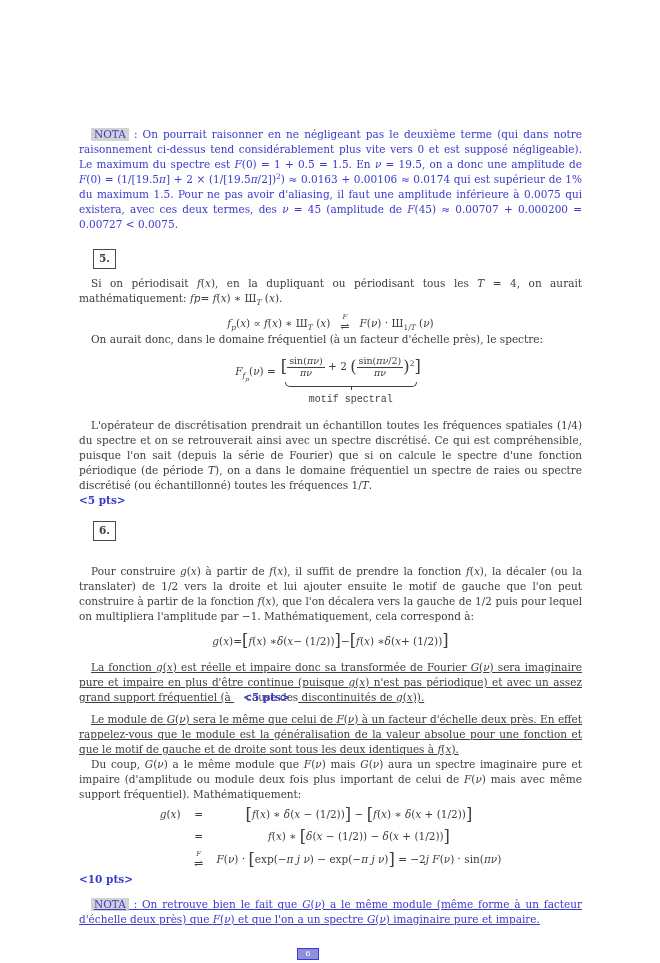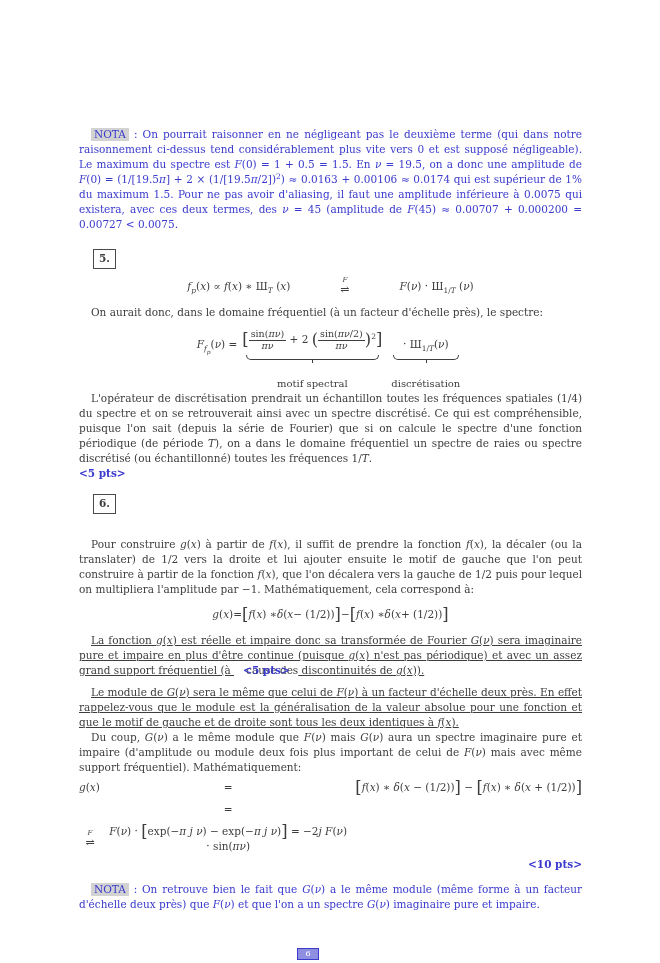--- a/index.html
+++ b/index.html
@@ -52,89 +52,85 @@
   .braced{display:inline-flex;flex-direction:column;align-items:center;margin:0 4px;}
   .braced .expr{display:inline-block;padding:0 1px;}
   .brace{
     width:92%;height:4px;margin-top:3px;position:relative;
     border-left:1px solid currentColor;border-right:1px solid currentColor;
     border-bottom:1px solid currentColor;border-radius:0 0 6px 6px;
   }
   .brace::after{
     content:'';position:absolute;left:50%;bottom:-4px;width:1px;height:4px;background:currentColor;
   }
-  .brace-label{font-size:10px;margin-top:16px;}
+  .brace-label{font-size:10px;margin-top:5px;font-family:Liberation Mono, monospace;}
   .align{display:grid;grid-template-columns:auto auto auto;column-gap:7px;row-gap:7px;justify-content:center;align-items:center;}
-  .align .alhs{text-align:left;}
+  .align .alhs{text-align:center;}
   .align .arel{text-align:center;min-width:22px;}
   .align .arhs{text-align:center;}
   .overlap{position:relative;display:inline-block;}
   .overlap .pts-over{
     position:absolute;left:-3px;top:0;color:var(--link-blue);
     font-weight:bold;white-space:nowrap;
   }
   .footer-pagenum{
     position:absolute;left:297px;top:948px;
     width:20px;height:10px;
     background:#8f8fe2;border:1px solid var(--link-blue);
     color:#ffffff;font-size:8px;line-height:10px;text-align:center;
   }
   
   .m-nota-top{margin-top:0;}
   .m-sec5{margin-top:17px;}
   .m-p-intro{margin-top:7px;}
-  .m-eq1{margin:8px 0 0 0;gap:40px;}
-  .m-p-domain{margin-top:10px;}
+  .m-eq1{margin:8px 0 0 0;}
+  .m-p-domain{}
   .m-eq2{margin-top:9px;}
-  .m-p-operator{margin-top:0;}
+  .m-p-operator{margin-top:11px;}
   .m-sec6{margin-top:13px;}
   .m-p-construction{margin-top:23px;}
   .m-eq-g{margin-top:10px;}
   .m-p-odd{margin-top:11px;text-decoration:underline;}
   .m-p-module{margin-top:7px;text-decoration:underline;}
   .m-p-conclusion{}
   .m-derivation{margin-top:5px;}
-  .m-pts10{margin-top:3px;text-align:right;}
-  .m-nota-bottom{margin-top:10px;}
+  .m-pts10{margin-top:3px;}
+  .m-nota-bottom{margin-top:10px;text-decoration:underline;}
 </style>
 </head>
 <body>
 
 <div class="page">
   <div class="content">
 
     <p class="blue indent m-nota-top"><span class="nota-chip">NOTA</span><span> : On pourrait raisonner en ne négligeant pas le deuxième terme (qui dans notre raisonnement ci-dessus tend considérablement plus vite vers 0 et est supposé négligeable). Le maximum du spectre est <i>F</i>(0) = 1 + 0.5 = 1.5. En <i>ν</i> = 19.5, on a donc une amplitude de <i>F</i>(0) = (1/[19.5<i>π</i>] + 2 × (1/[19.5<i>π</i>/2])<sup>2</sup>) ≈ 0.0163 + 0.00106 ≈ 0.0174 qui est supérieur de 1% du maximum 1.5. Pour ne pas avoir d'aliasing, il faut une amplitude inférieure à 0.0075 qui existera, avec ces deux termes, des <i>ν</i> = 45 (amplitude de <i>F</i>(45) ≈ 0.00707 + 0.000200 = 0.00727 &lt; 0.0075.</span></p>
 
     <div class="m-sec5">
       <span class="secbox">5.</span>
     </div>
 
+    <p class="indent m-p-intro">Si on périodisait <i>f</i>(<i>x</i>), en la dupliquant ou périodisant tous les <i>T</i> = 4, on aurait mathématiquement: <i>fp</i>= <i>f</i>(<i>x</i>) ∗ Ш<sub><i>T</i></sub> (<i>x</i>).</p>
 
     <div class="eq m-eq1">
       <span><i>f<sub>p</sub></i>(<i>x</i>) ∝ <i>f</i>(<i>x</i>) ∗ Ш<sub><i>T</i></sub> (<i>x</i>)</span>
       <span class="ftrans">
         <span class="ft-top">F</span>
         <span class="ft-bot">⇌</span>
       </span>
       <span><i>F</i>(<i>ν</i>) · Ш<sub>1/<i>T</i></sub> (<i>ν</i>)</span>
     </div>
 
     <p class="indent m-p-domain">On aurait donc, dans le domaine fréquentiel (à un facteur d'échelle près), le spectre:</p>
 
     <div class="eq-spectrum m-eq2">
       <span class="eq-lead"><i>F</i><sub><i>f<sub>p</sub></i></sub>(<i>ν</i>) =</span>
       <span class="braced">
         <span class="expr"><span class="big">[</span><span class="frac"><span class="num">sin(<i>πν</i>)</span><span class="den"><i>πν</i></span></span> + 2 <span class="big">(</span><span class="frac"><span class="num">sin(<i>πν</i>/2)</span><span class="den"><i>πν</i></span></span><span class="big">)</span><sup>2</sup><span class="big">]</span></span>
         <span class="brace"></span>
         <span class="brace-label">motif spectral</span>
-      </span>
-      <span class="braced">
-        <span class="expr" style="margin-top:8px;">· Ш<sub>1/<i>T</i></sub>(<i>ν</i>)</span>
-        <span class="brace"></span>
-        <span class="brace-label">discrétisation</span>
       </span>
     </div>
 
     <p class="indent m-p-operator">L'opérateur de discrétisation prendrait un échantillon toutes les fréquences spatiales (1/4) du spectre et on se retrouverait ainsi avec un spectre discrétisé. Ce qui est compréhensible, puisque l'on sait (depuis la série de Fourier) que si on calcule le spectre d'une fonction périodique (de période <i>T</i>), on a dans le domaine fréquentiel un spectre de raies ou spectre discrétisé (ou échantillonné) toutes les fréquences 1/<i>T</i>.</p>
     <p class="pts">&lt;5 pts&gt;</p>
 
     <div class="m-sec6">
       <span class="secbox">6.</span>
     </div>
 
@@ -148,20 +144,21 @@
 
     <p class="indent m-p-conclusion">Du coup, <i>G</i>(<i>ν</i>) a le même module que <i>F</i>(<i>ν</i>) mais <i>G</i>(<i>ν</i>) aura un spectre imaginaire pure et impaire (d'amplitude ou module deux fois plus important de celui de <i>F</i>(<i>ν</i>) mais avec même support fréquentiel). Mathématiquement:</p>
 
     <div class="align m-derivation">
       <span class="alhs"><i>g</i>(<i>x</i>)</span>
       <span class="arel">=</span>
       <span class="arhs"><span class="big">[</span><i>f</i>(<i>x</i>) ∗ <i>δ</i>(<i>x</i> − (1/2))<span class="big">]</span> − <span class="big">[</span><i>f</i>(<i>x</i>) ∗ <i>δ</i>(<i>x</i> + (1/2))<span class="big">]</span></span>
 
       <span class="alhs"></span>
       <span class="arel">=</span>
+      <span class="arhs"><i>f</i>(<i>x</i>) ∗ <span class="big">[</span><i>δ</i>(<i>x</i> − (1/2)) − <i>δ</i>(<i>x</i> + (1/2))<span class="big">]</span></span>
 
       <span class="alhs"></span>
       <span class="arel">
         <span class="ftrans" style="margin:0;">
           <span class="ft-top">F</span>
           <span class="ft-bot">⇌</span>
         </span>
       </span>
       <span class="arhs"><i>F</i>(<i>ν</i>) · <span class="big">[</span>exp(−<i>π j ν</i>) − exp(−<i>π j ν</i>)<span class="big">]</span> = −2<i>j F</i>(<i>ν</i>) · sin(<i>πν</i>)</span>
     </div>

